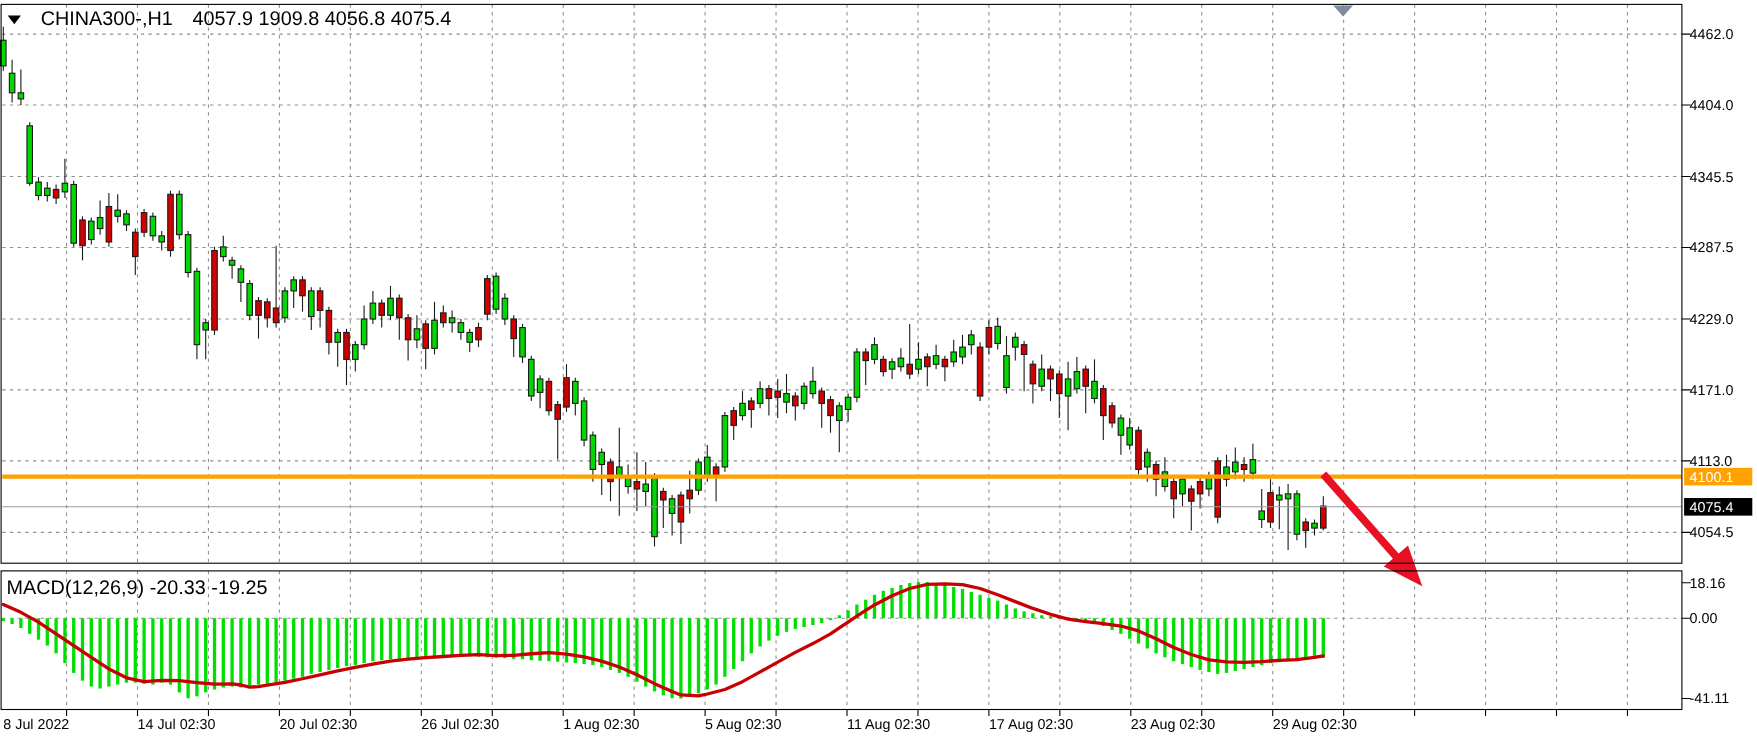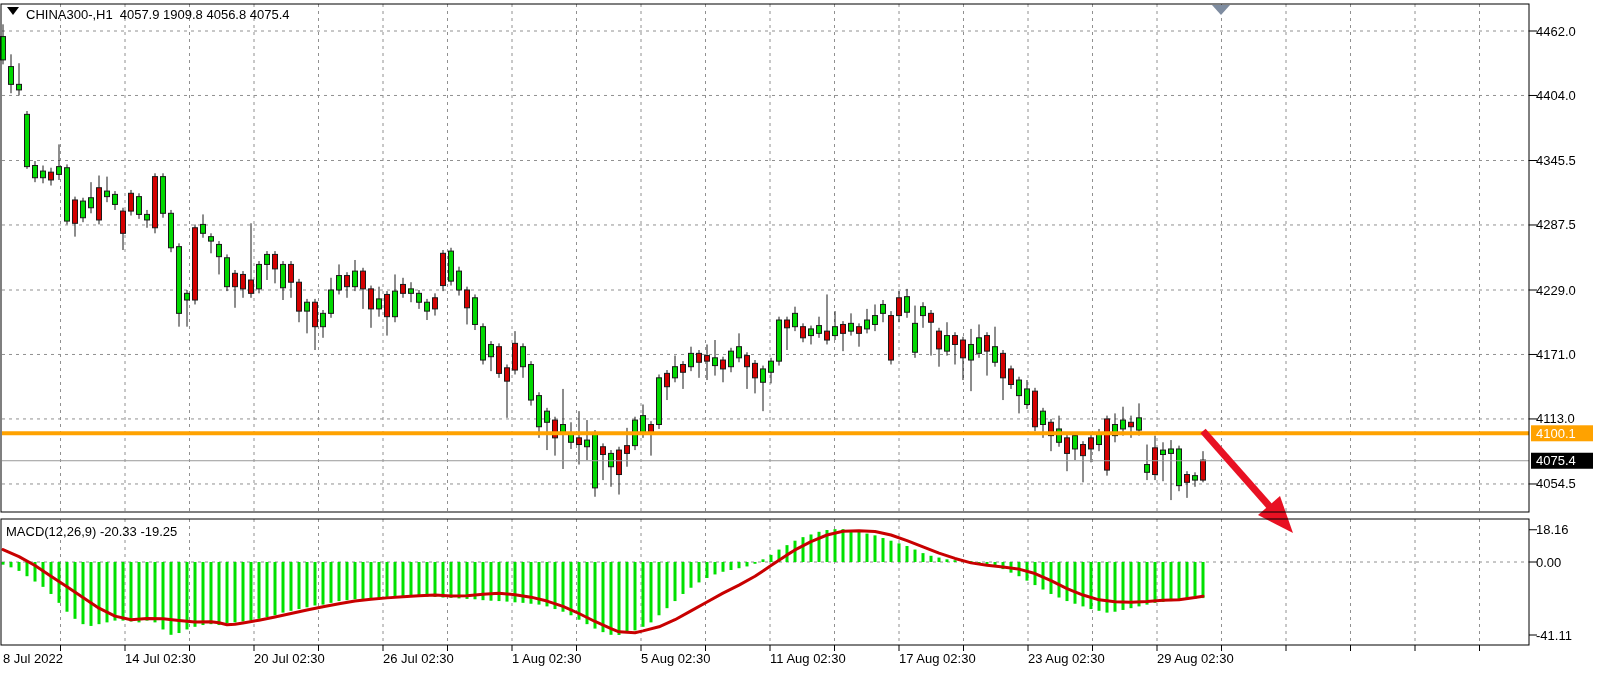--- a/index.html
+++ b/index.html
@@ -1,23 +1,23 @@
 <!DOCTYPE html>
 <html><head>
 <meta charset="utf-8">
 <style>
   html,body{margin:0;padding:0;background:#fff;}
   .screen{position:relative;width:1597px;height:675px;background:#ffffff;overflow:hidden;
           font-family:"Liberation Sans","DejaVu Sans",sans-serif;}
   #chart-svg{position:absolute;left:0;top:0;}
-  .chart-title{position:absolute;left:7px;top:7px;display:flex;gap:7px;
-               font-size:13px;color:#000;z-index:5;white-space:pre;}
+  .chart-title{position:absolute;left:7px;top:7px;display:flex;align-items:center;gap:18px;
+               font-size:18px;color:#000;z-index:5;white-space:pre;}
   .dd-tri{width:0;height:0;border-left:6px solid transparent;border-right:6px solid transparent;
           border-top:8px solid #000;display:inline-block;cursor:pointer;}
-  .macd-label{position:absolute;left:6px;top:524px;font-size:13px;color:#000;z-index:5;white-space:pre;}
+  .macd-label{position:absolute;left:6px;top:524px;font-size:18px;color:#000;z-index:5;white-space:pre;}
   .sym{font-weight:400;}
 </style>
 </head>
 <body>
 
 <div class="screen">
   <svg id="chart-svg" width="1597" height="675">
       <line x1="2" y1="31" x2="1529" y2="31" stroke="#909090" stroke-width="1" stroke-dasharray="3 4"></line>
       <line x1="2" y1="95.47309915518008" x2="1529" y2="95.47309915518008" stroke="#909090" stroke-width="1" stroke-dasharray="3 4"></line>
       <line x1="2" y1="160.50200088928412" x2="1529" y2="160.50200088928412" stroke="#909090" stroke-width="1" stroke-dasharray="3 4"></line>

